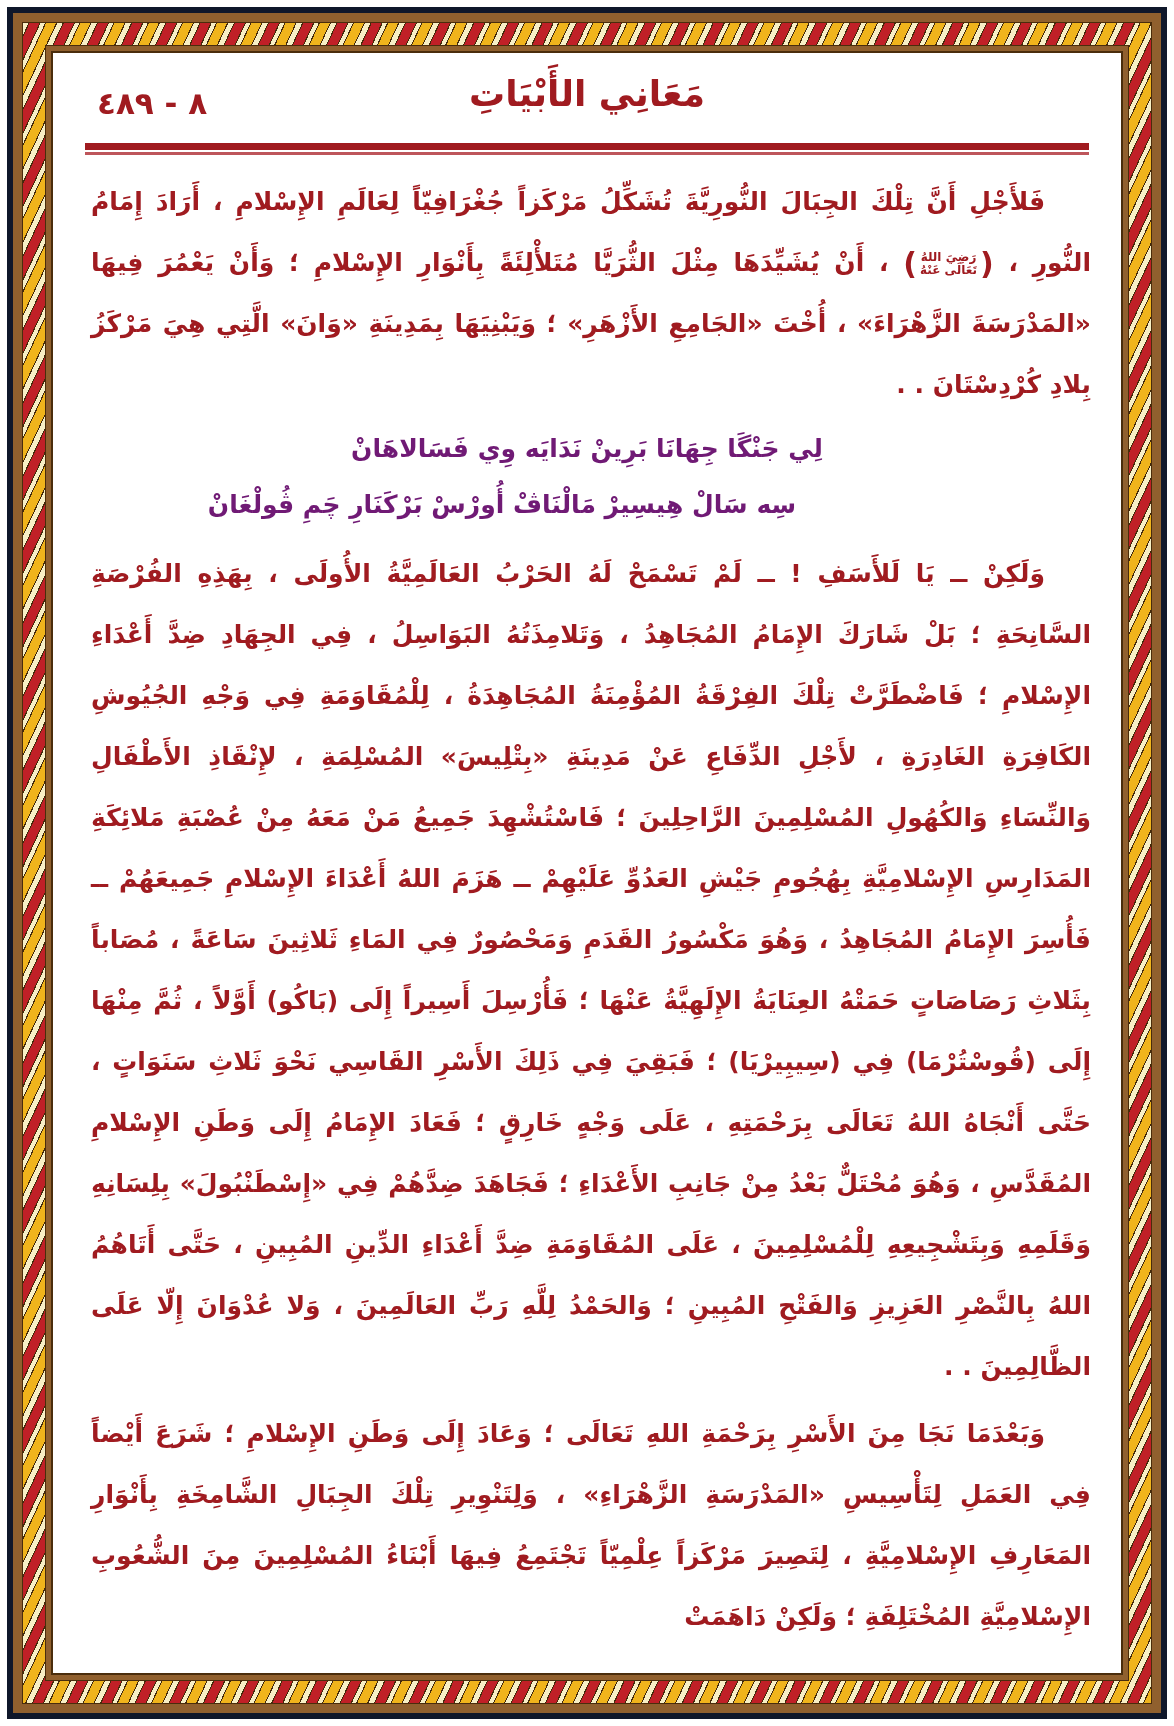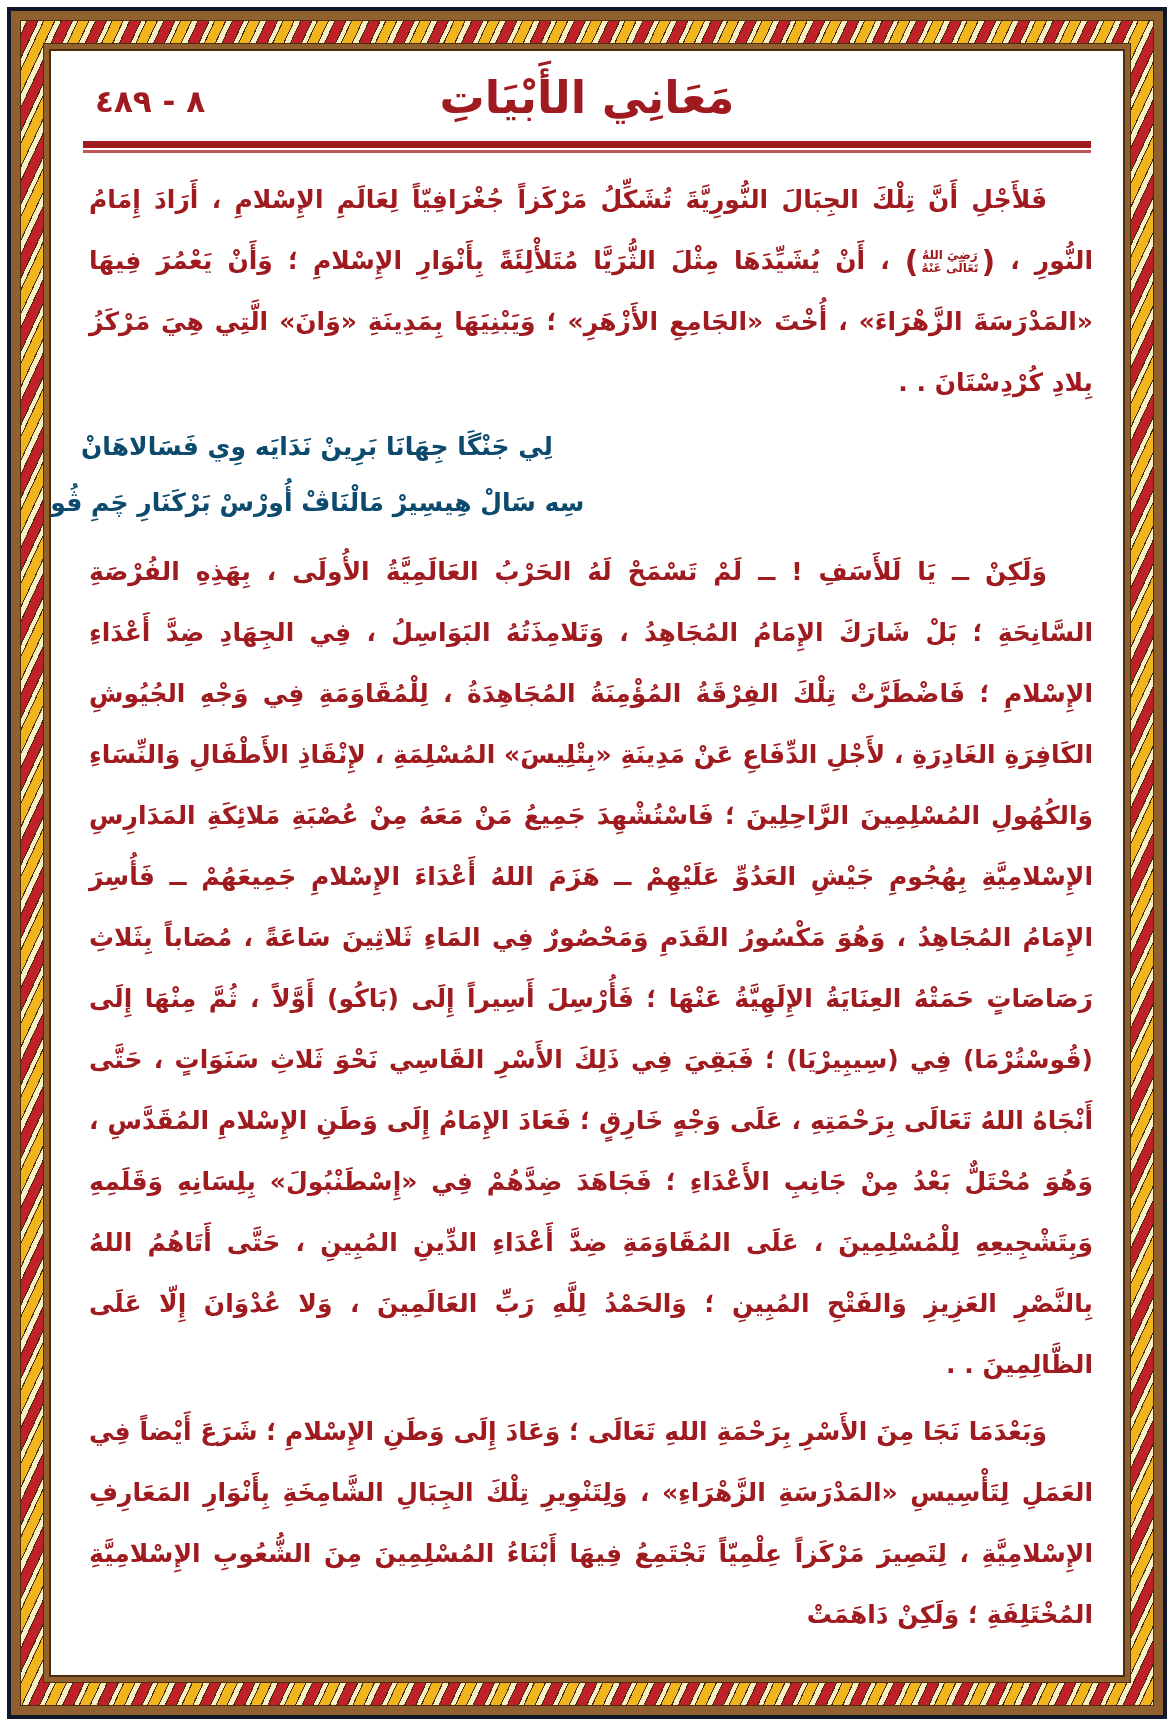--- a/index.html
+++ b/index.html
@@ -7,21 +7,21 @@
     position:relative;
     width:1174px; height:1726px;
     background:#ffffff;
     box-sizing:border-box;
     padding:7px;
     font-family:"DejaVu Sans", sans-serif;
   }
   
   .frame-a {
     height:100%; box-sizing:border-box;
-    border:4px solid #0f172a;
+    border:6px solid #0f172a;
     background:#90602E;
     padding:9px;
   }
   .frame-b {
     height:100%; box-sizing:border-box;
     border:1px solid #4A2D0C;
     background: repeating-linear-gradient(115deg,
       #F8EFC5 0 5px,  #44290A 5px 6px,
       #C02027 6px 15px, #44290A 15px 16px,
       #F8EFC5 16px 20px, #44290A 20px 21px,
@@ -39,21 +39,21 @@
     border:2px solid #4A2D0C;
     background:#ffffff;
     overflow:hidden;
     direction:rtl;
     padding:16px 30px 10px 30px;
   }
   
   .header { position:relative; height:62px; margin-top:4px; }
   .page-title {
     text-align:center;
-    font-size:45px; font-weight:bold;
+    font-size:36px; font-weight:bold;
     color:#A01B20;
     letter-spacing:1px;
   }
   .page-number {
     position:absolute; left:14px; top:12px;
     font-size:31px; font-weight:bold;
     color:#A01B20;
     direction:rtl;
   }
   .rule { margin:8px 2px 16px 2px; }
@@ -64,23 +64,23 @@
     font-size:25px; font-weight:bold;
     color:#A01B20;
     line-height:61px;
     text-align:justify;
     text-indent:46px;
     margin:0 0 6px 8px;
   }
   .verse-group { margin:6px 0 10px 0; }
   .verse {
     font-size:25px; font-weight:bold;
-    color:#0c4a6e;
+    color:#701a75;
     line-height:56px;
-    text-align:left;
+    text-align:center;
     white-space:nowrap;
   }
   .verse-b { position:relative; right:85px; }
   
   .honorific { display:inline-flex; align-items:center; vertical-align:middle; text-indent:0; }
   .honorific-paren { font-size:30px; font-weight:bold; color:#A01B20; line-height:1; }
   .honorific-stack {
     display:inline-flex; flex-direction:column;
     font-size:12px; line-height:1.1;
     text-align:center; color:#A01B20;

